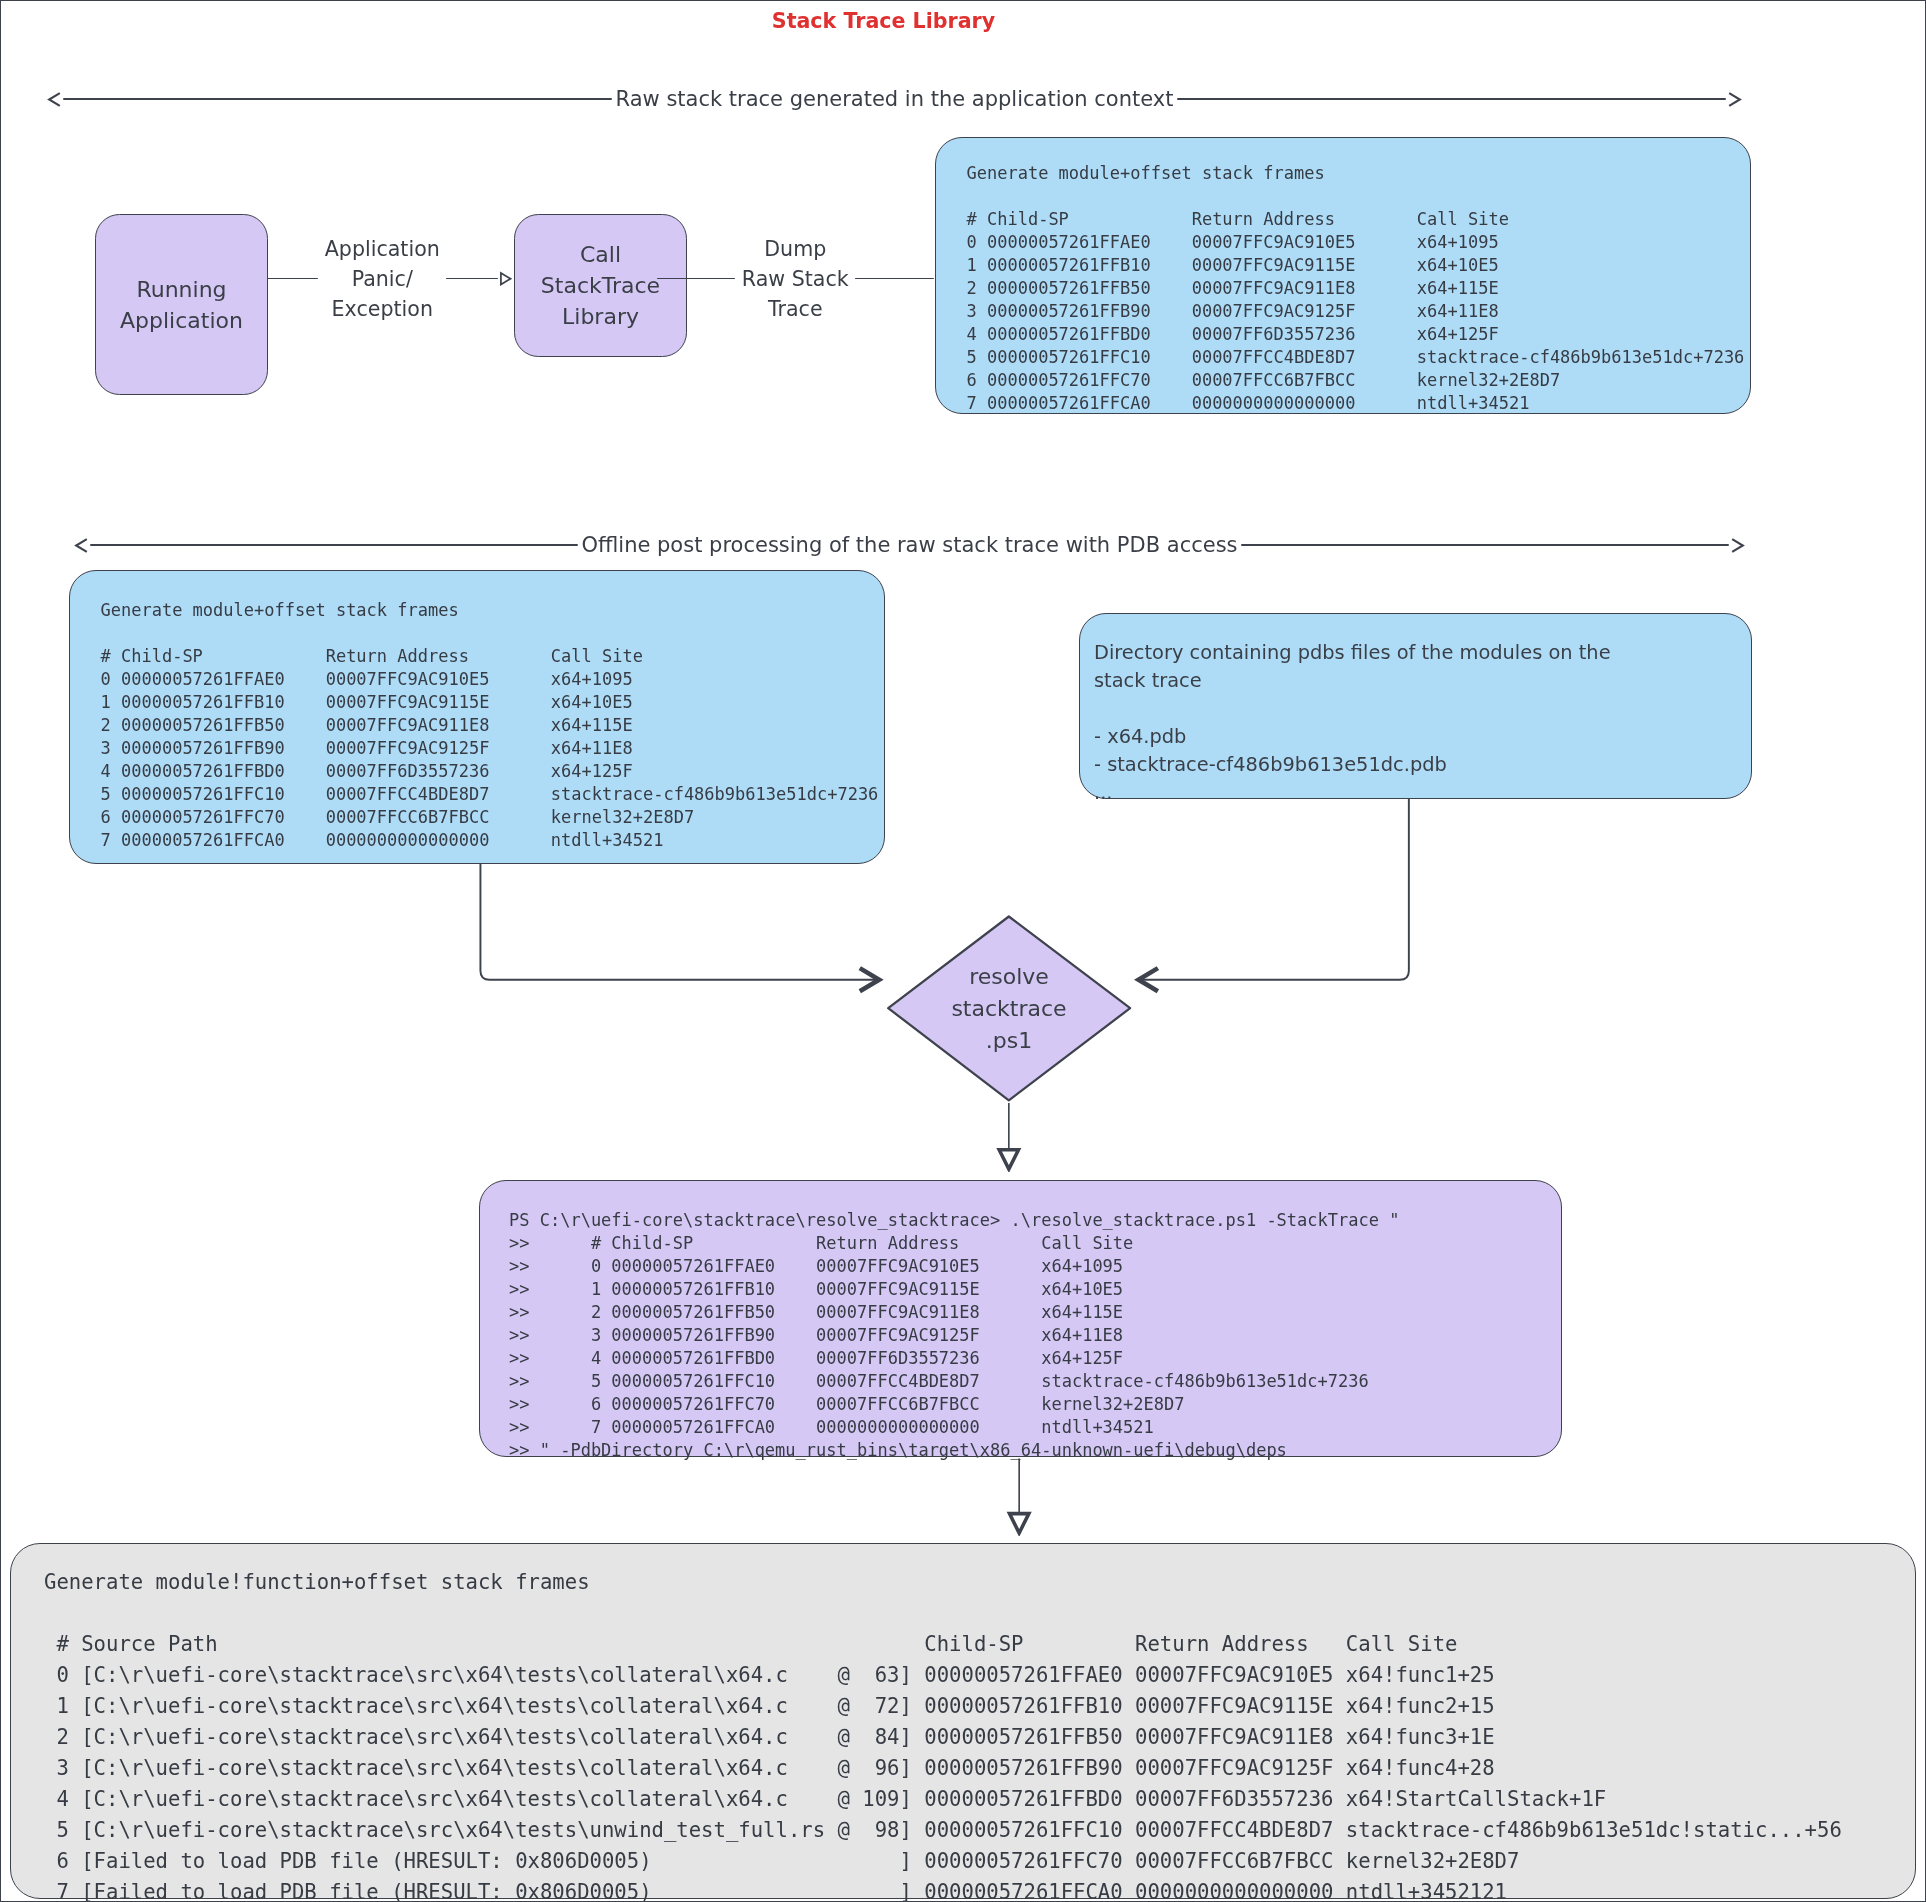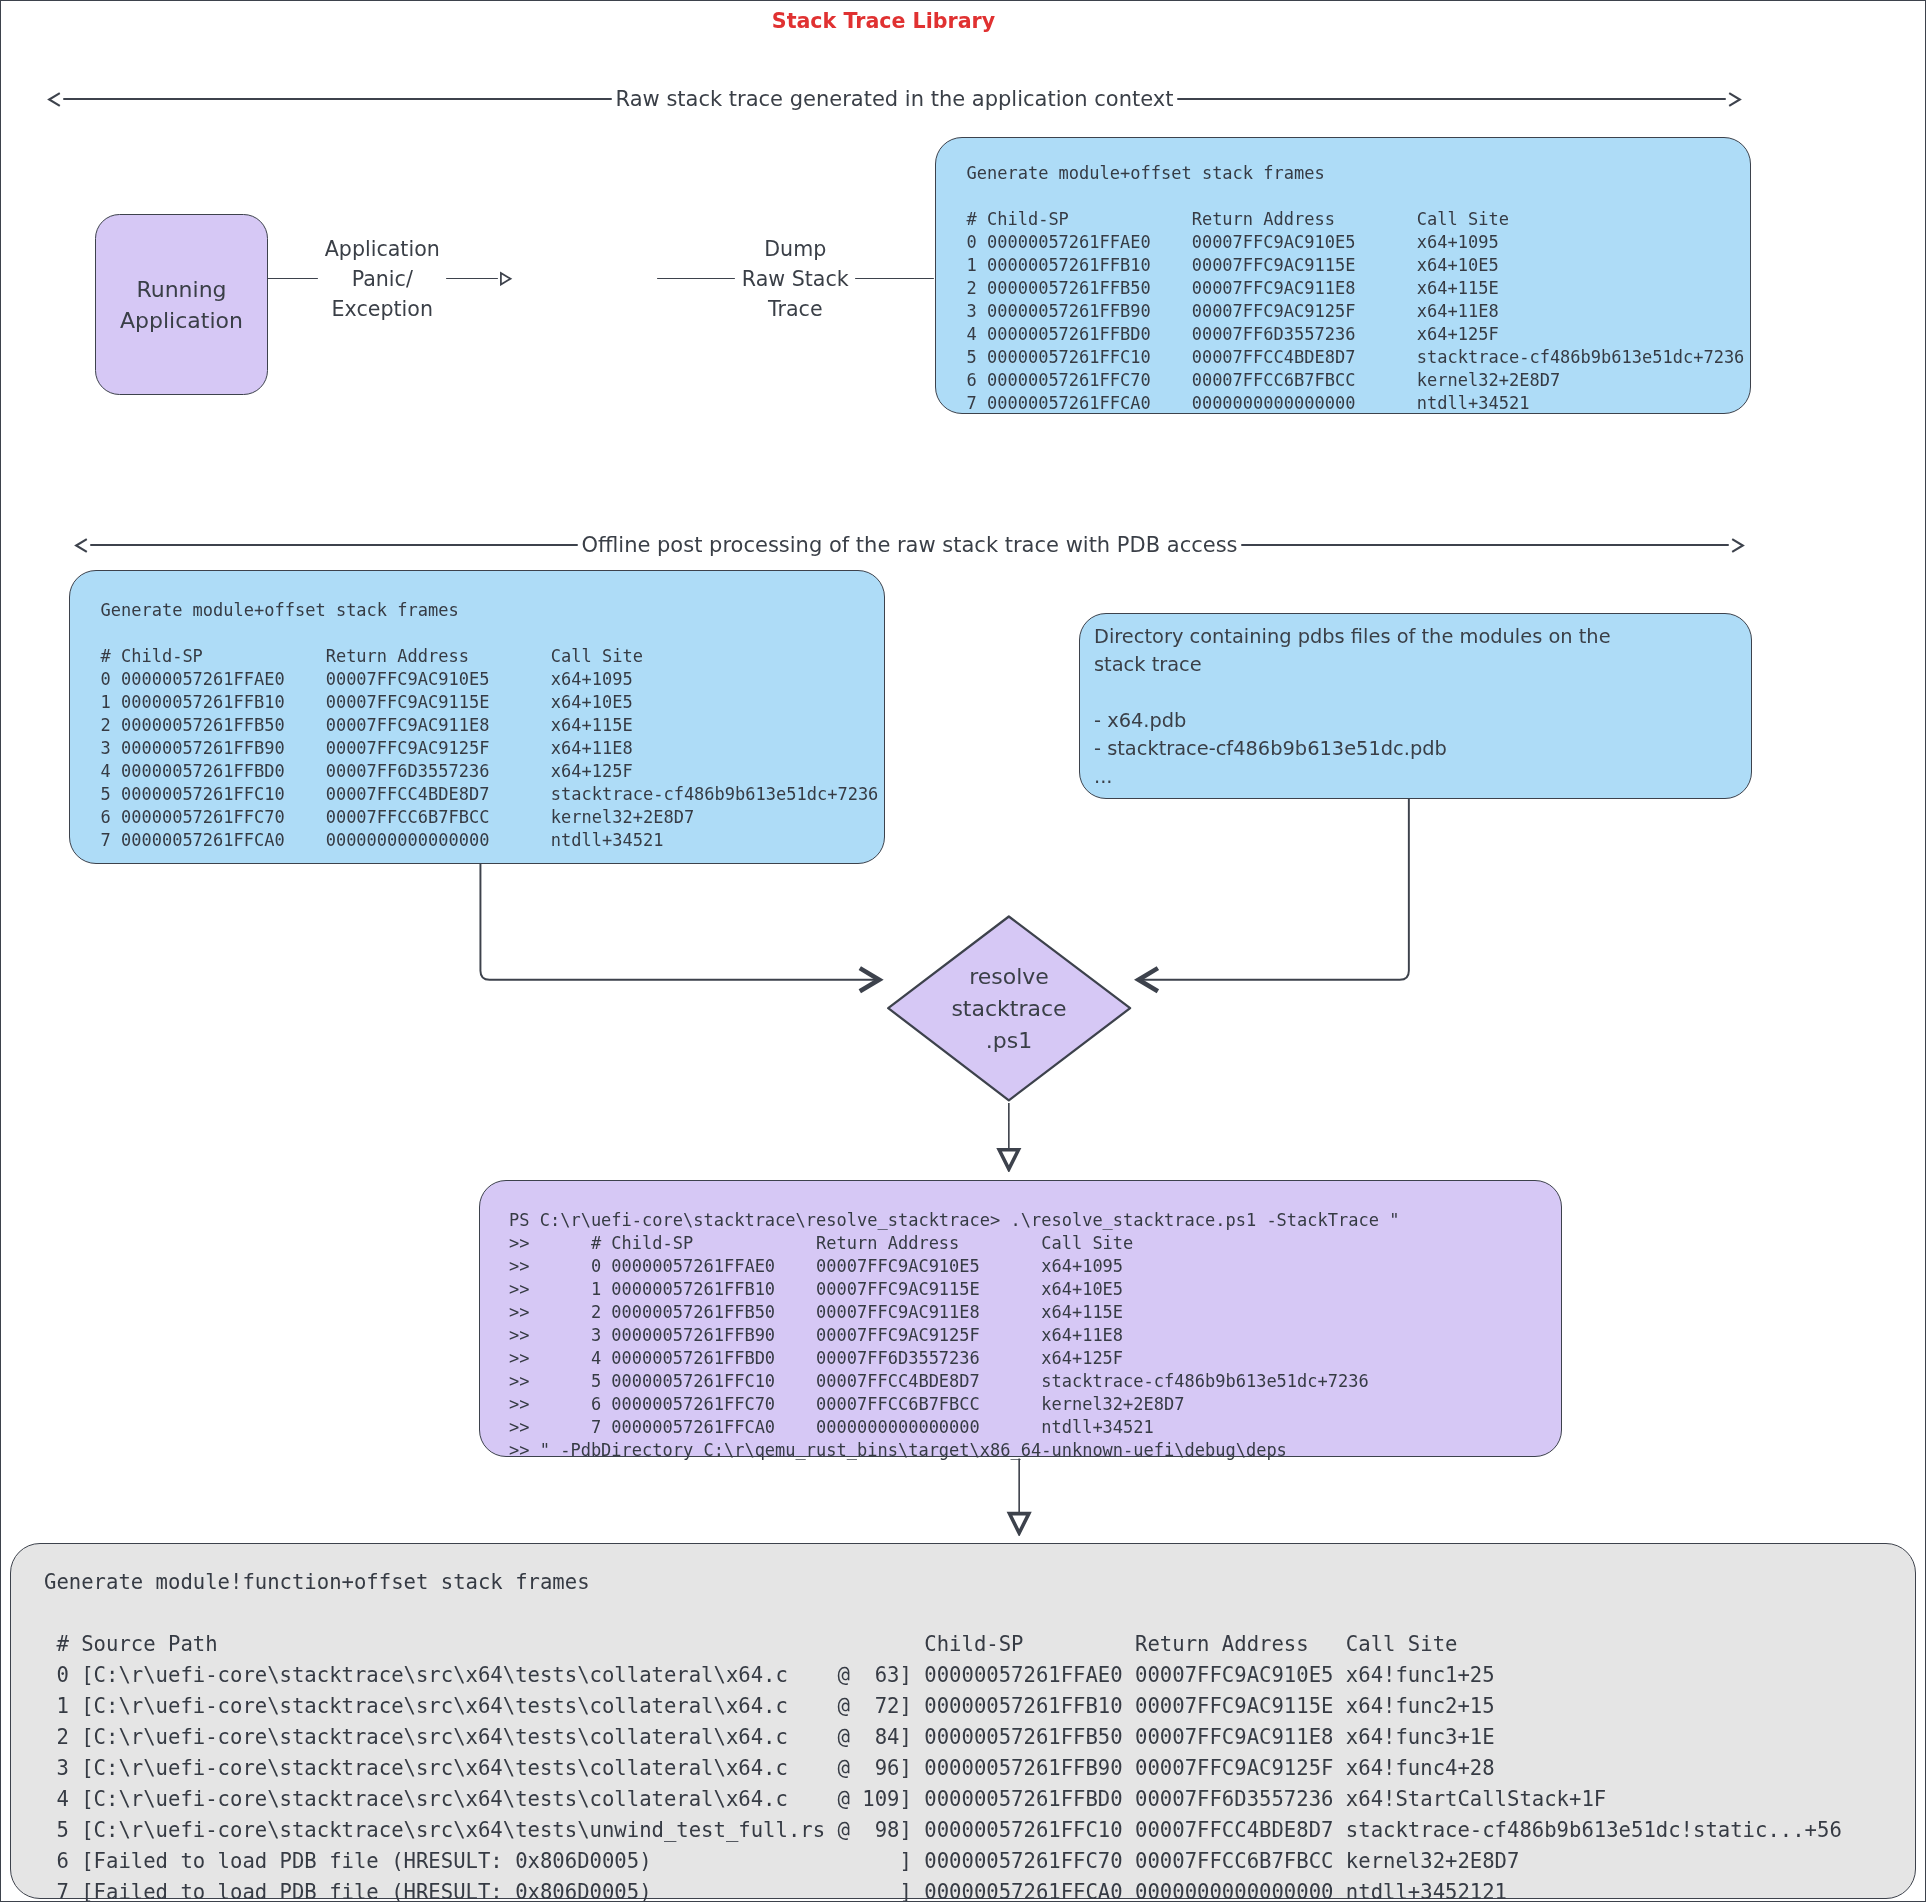--- a/index.html
+++ b/index.html
@@ -71,21 +71,21 @@
     border:1.9px solid #3d424c;
     border-radius:27px;
   }
   .blue{background:#aedcf7;}
   .violet{background:#d6c8f5;}
   .green{background:#e5e5e5;}
   #raw-box-top{left:934px;top:136px;width:816px;height:277px;padding:9px 15.5px;}
   #raw-box-top pre{font-size:17px;line-height:23px;}
   #raw-box-mid{left:68px;top:569px;width:816px;height:294px;padding:13px 15.5px;}
   #raw-box-mid pre{font-size:17px;line-height:23px;}
-  #pdb-box{left:1078px;top:612px;width:673px;height:186px;padding:9px 14px;}
+  #pdb-box{left:1078px;top:612px;width:673px;height:186px;padding:25px 14px;}
   #pdb-box .txt{font-size:19.4px;line-height:28px;}
   #ps-box{left:478px;top:1179px;width:1083px;height:277px;padding:13px 14px;}
   #ps-box pre{font-size:17px;line-height:23px;}
   #resolved-box{left:9px;top:1542px;width:1906px;height:356px;padding:7.7px 18px;border-radius:30px;}
   #resolved-box pre{font-size:20.6px;line-height:31px;}
   
   #diamond-label{
     left:911px;top:960px;width:194px;
     text-align:center;
     font-size:22px;line-height:32px;
@@ -136,20 +136,23 @@
     <div class="line"></div>
     <div class="label hand">Application
 Panic/
 Exception</div>
     <div class="line"></div>
     <svg width="15.5" height="15.5" viewBox="0 0 16 16">
       <path d="M3 2 L13 8 L3 14 Z" fill="#ffffff" stroke="#3d424c" stroke-width="1.8"></path>
     </svg>
   </div>
 
+  <div id="call-lib" class="abs node hand multiline">Call
+StackTrace
+Library</div>
 
   <div id="dump-arrow" class="abs flow-arrow">
     <div class="line"></div>
     <div class="label hand">Dump
 Raw Stack
 Trace</div>
     <div class="line"></div>
     <svg width="15.5" height="15.5" viewBox="0 0 16 16">
       <path d="M3 2 L13 8 L3 14 Z" fill="#ffffff" stroke="#3d424c" stroke-width="1.8"></path>
     </svg>

